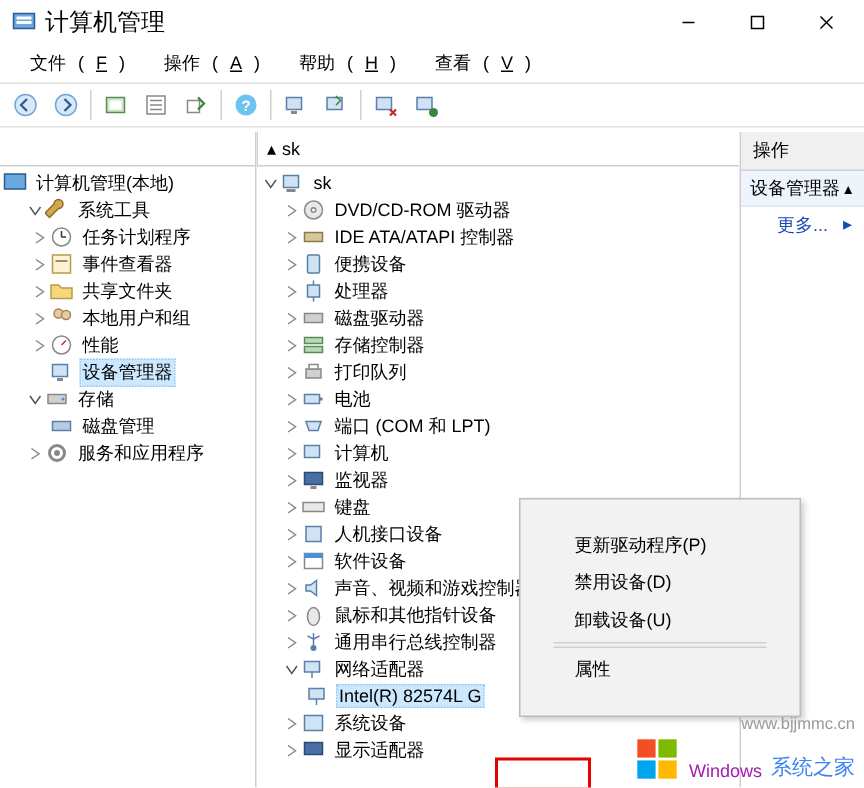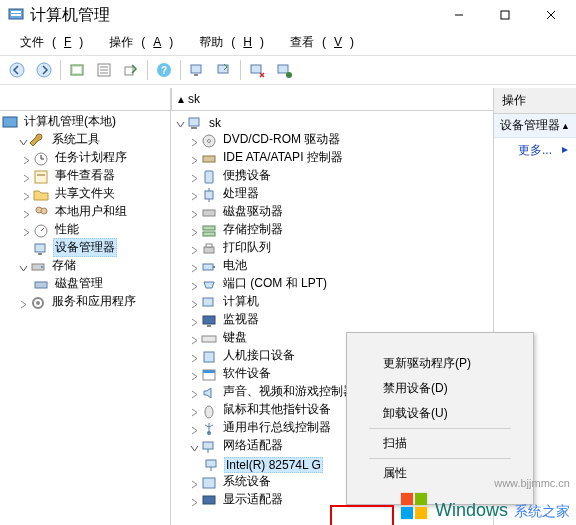--- a/index.html
+++ b/index.html
@@ -16,38 +16,38 @@
 .toolbar{display:flex;align-items:center;height:28px;border-top:1px solid #e0e0e0;border-bottom:1px solid #e0e0e0;padding:0 4px;gap:1px}
 .toolbar .btn{width:24px;height:24px;display:flex;align-items:center;justify-content:center;border:1px solid transparent}
 .toolbar .sep{width:1px;height:20px;background:#d0d0d0;margin:0 2px}
 .content{position:absolute;top:88px;bottom:0;left:0;right:0;display:flex}
 .panel-left{width:170px;border-right:1px solid #d0d0d0;overflow:hidden}
 .panel-mid{flex:1;position:relative;overflow:hidden}
 .panel-right{width:82px;border-left:1px solid #d0d0d0}
 .headerbar{height:22px;border-bottom:1px solid #d0d0d0;display:flex;align-items:center;padding:0 6px;font-size:12px;background:#fff}
 .panel-mid .headerbar{border-left:1px solid #d0d0d0;justify-content:flex-start}
 .tree{padding:2px 0}
-.node{display:flex;align-items:flex-end;height:18px;white-space:nowrap}
+.node{display:flex;align-items:center;height:18px;white-space:nowrap}
 .twisty{width:14px;height:14px;display:flex;align-items:center;justify-content:center;color:#666}
 .twisty svg{width:9px;height:9px}
 .node .ico{width:16px;height:16px;margin-right:4px;display:flex;align-items:center;justify-content:center;flex-shrink:0}
 .node .label{padding:1px 2px}
 .node.selected .label{background:#cce8ff;border:1px dotted #99c9ef;padding:0 1px}
 .indent-0{padding-left:2px}.indent-1{padding-left:16px}.indent-2{padding-left:19px}
 .actions-header{background:#f0f0f0;border-bottom:1px solid #d0d0d0;padding:4px 8px;font-weight:400}
 .action-group-hdr{background:#eef4fc;padding:3px 6px;display:flex;align-items:center;justify-content:space-between;border-bottom:1px solid #dbe6f4}
 .action-group-hdr .tri{font-size:9px}
 .action-item{padding:4px 8px 4px 24px;color:#1a49b8}
 .context-menu{position:absolute;top:332px;left:346px;width:150px;background:#f2f2f2;border:1px solid #bcbcbc;box-shadow:2px 2px 4px rgba(0,0,0,0.2);padding:18px;z-index:10}
 .context-menu .item{padding:4px 18px;font-size:12px;background:#fff0;white-space:nowrap}
 .context-menu hr{border:none;border-top:1px solid #d0d0d0;margin:2px 4px}
 .redbox{position:absolute;top:505px;left:330px;width:60px;height:18px;border:2px solid #e60000;z-index:11}
 .watermark{position:absolute;right:6px;bottom:4px;display:flex;align-items:flex-end;gap:6px;z-index:12}
 .watermark .wlogo{width:30px;height:30px}
-.watermark .txt1{font-size:18px;color:#0f766e}
+.watermark .txt1{font-size:12px;color:#a21caf}
 .watermark .txt2{font-size:14px;color:#3b82f6}
 .watermark .url{position:absolute;right:0;top:-14px;font-size:11px;color:#999}
 .toolbar svg,.ico svg{width:16px;height:16px}
 .panel-mid .midhdr-arrow{margin-right:4px}
 </style>
 </head>
 <body>
 
 <div class="titlebar">
   <span class="icon">
@@ -615,21 +615,20 @@
       </div>
     <div class="action-item"><span>更多...</span> <span style="float:right">▸</span></div>
   </div>
 </div>
 
 <div class="context-menu">
   <div class="item">更新驱动程序(P)</div>
   <div class="item">禁用设备(D)</div>
   <div class="item">卸载设备(U)</div>
   <hr>
-  <div class="item">扫描</div>
   <hr>
   <div class="item">属性</div>
 </div>
 
 <div class="redbox"></div>
 
 <div class="watermark">
   <span class="url">www.bjjmmc.cn</span>
   <svg class="wlogo" viewBox="0 0 32 32">
     <rect x="2" y="2" width="13" height="13" fill="#f25022"></rect>

